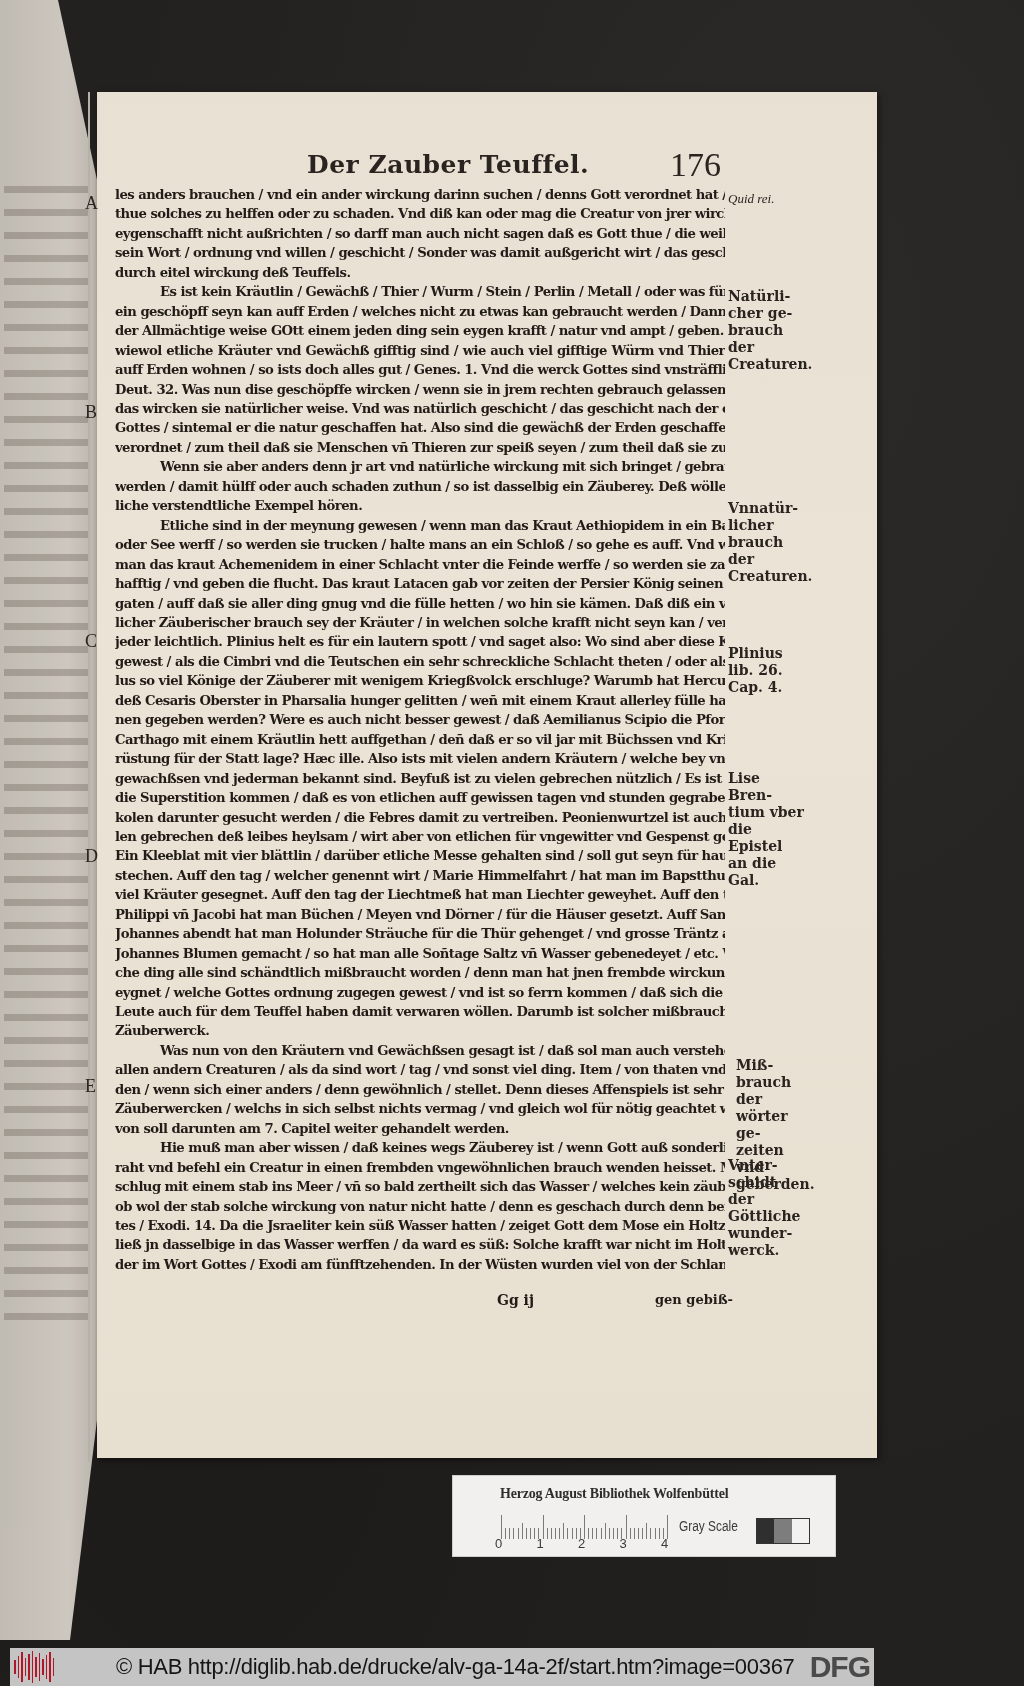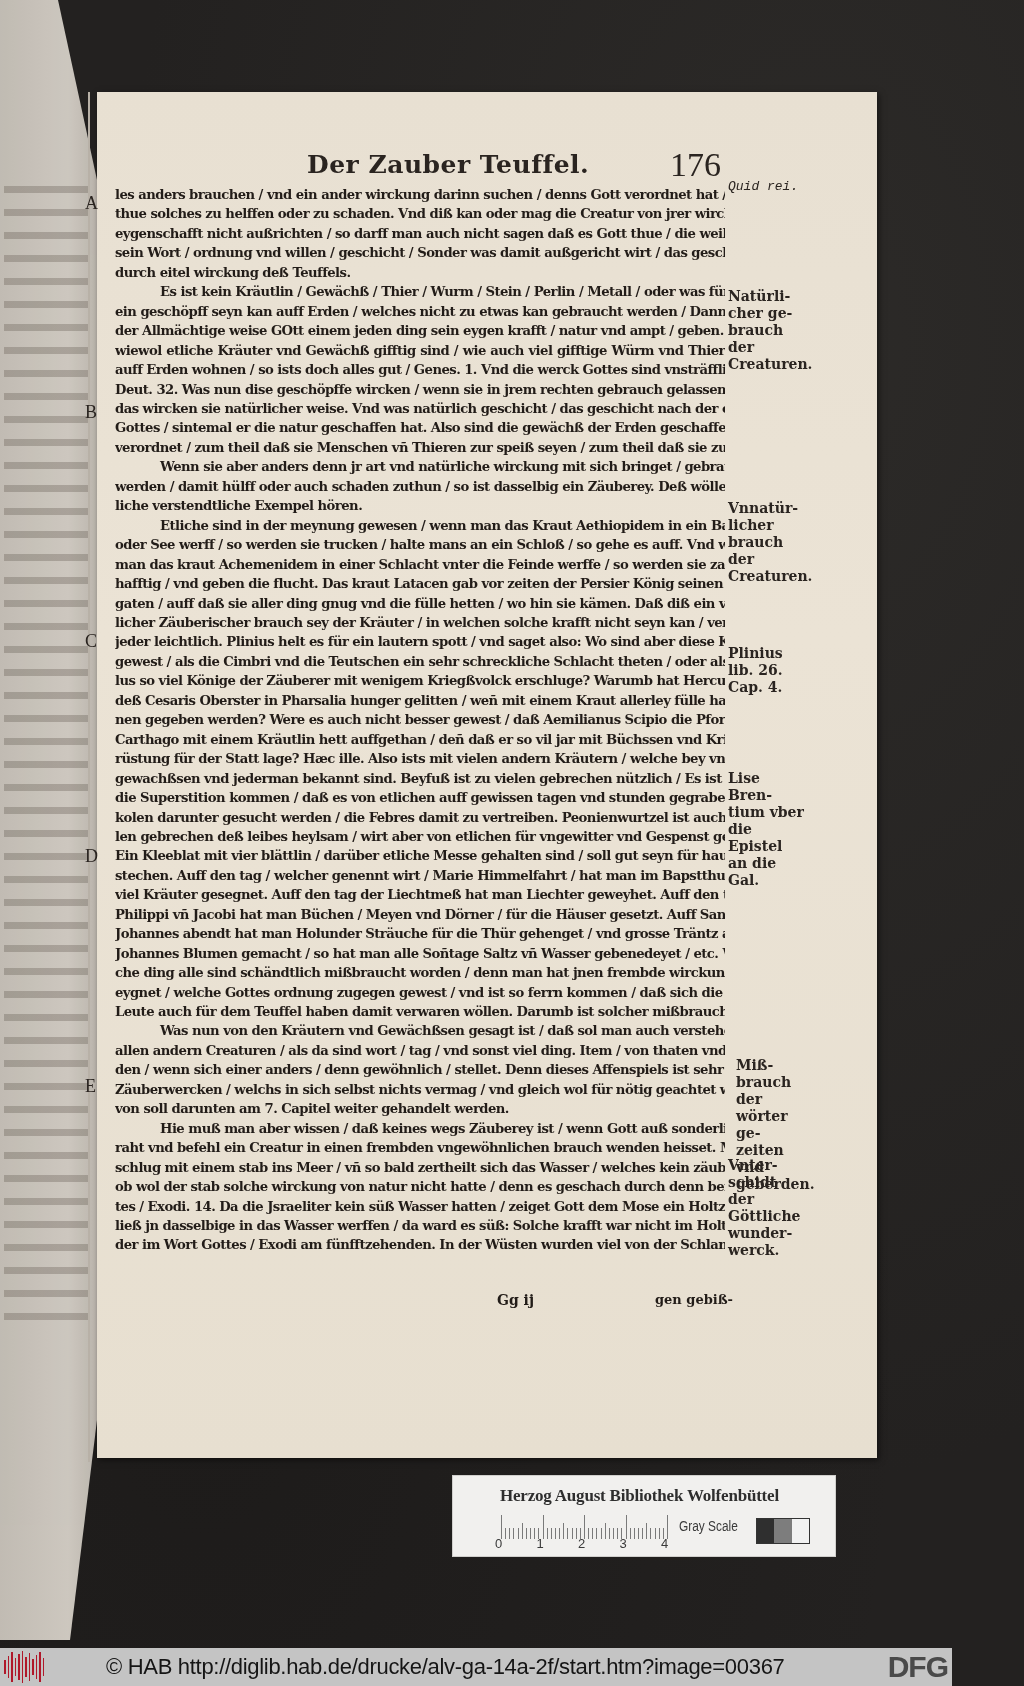--- a/index.html
+++ b/index.html
@@ -72,21 +72,21 @@
     position: absolute; left: 558px; top: 1200px;
     font-family: "DejaVu Serif", serif; font-size: 13px; font-weight: bold; color: #221c18;
   }
   
   .label-card {
     position: absolute; left: 452px; top: 1475px; width: 382px; height: 80px;
     background: #f1f0ee; border: 1px solid #d0cfcc;
   }
   .label-title {
     position: absolute; left: 47px; top: 10px;
-    font-family: "Liberation Serif", serif; font-weight: bold; font-size: 17px;
+    font-family: "Liberation Serif", serif; font-weight: bold; font-size: 14px;
     color: #2e2e2e; letter-spacing: -0.2px;
   }
   .ruler {
     position: absolute; left: 48px; top: 39px; width: 167px; height: 24px;
   }
   .ruler-tick { position: absolute; bottom: 0; width: 1px; background: #7a7a7a; }
   .ruler-labels { position: absolute; left: 42px; top: 60px; width: 200px; height: 16px; }
   .ruler-label {
     position: absolute; font-family: "Liberation Sans", sans-serif; font-size: 13px; color: #3a3a3a;
   }
@@ -95,21 +95,21 @@
     font-family: "Liberation Sans", sans-serif; font-size: 14px; color: #3a3a3a;
     transform: scaleX(0.85); transform-origin: left;
   }
   .gray-scale {
     position: absolute; left: 303px; top: 42px; width: 52px; height: 24px;
     border: 1px solid #333; display: flex;
   }
   .gray-swatch { flex: 1; }
   
   .footer {
-    position: absolute; left: 0; top: 1648px; width: 952px; height: 38px;
+    position: absolute; left: 10px; top: 1648px; width: 864px; height: 38px;
     background: #c4c4c4;
   }
   .footer-logo {
     position: absolute; left: 4px; top: 3px; width: 40px; height: 32px;
     display: flex; align-items: center; gap: 2px;
   }
   .footer-logo span { display: block; width: 2px; background: #b0182a; }
   .footer-text {
     position: absolute; left: 106px; top: 6px;
     font-family: "Liberation Sans", sans-serif; font-size: 22px; color: #151515;
@@ -180,36 +180,37 @@
       <span class="line">len gebrechen deß leibes heylsam / wirt aber von etlichen für vngewitter vnd Gespenst gebraucht.</span>
       <span class="line">Ein Kleeblat mit vier blättlin / darüber etliche Messe gehalten sind / soll gut seyn für hauwen vnd</span>
       <span class="line">stechen. Auff den tag / welcher genennt wirt / Marie Himmelfahrt / hat man im Bapstthumb</span>
       <span class="line">viel Kräuter gesegnet. Auff den tag der Liechtmeß hat man Liechter geweyhet. Auff den tag vor</span>
       <span class="line">Philippi vñ Jacobi hat man Büchen / Meyen vnd Dörner / für die Häuser gesetzt. Auff Sanct</span>
       <span class="line">Johannes abendt hat man Holunder Sträuche für die Thür gehenget / vnd grosse Träntz auß</span>
       <span class="line">Johannes Blumen gemacht / so hat man alle Soñtage Saltz vñ Wasser gebenedeyet / etc. Wel-</span>
       <span class="line">che ding alle sind schändtlich mißbraucht worden / denn man hat jnen frembde wirckung zuge-</span>
       <span class="line">eygnet / welche Gottes ordnung zugegen gewest / vnd ist so ferrn kommen / daß sich die thörichten</span>
       <span class="line">Leute auch für dem Teuffel haben damit verwaren wöllen. Darumb ist solcher mißbrauch eitel</span>
+      <span class="line last">Zäuberwerck.</span>
       <span class="line indent">Was nun von den Kräutern vnd Gewächßsen gesagt ist / daß sol man auch verstehen von</span>
       <span class="line">allen andern Creaturen / als da sind wort / tag / vnd sonst viel ding. Item / von thaten vnd geber-</span>
       <span class="line">den / wenn sich einer anders / denn gewöhnlich / stellet. Denn dieses Affenspiels ist sehr viel in den</span>
       <span class="line">Zäuberwercken / welchs in sich selbst nichts vermag / vnd gleich wol für nötig geachtet wirt. Hie-</span>
       <span class="line last">von soll darunten am 7. Capitel weiter gehandelt werden.</span>
       <span class="line indent">Hie muß man aber wissen / daß keines wegs Zäuberey ist / wenn Gott auß sonderlichem</span>
       <span class="line">raht vnd befehl ein Creatur in einen frembden vngewöhnlichen brauch wenden heisset. Moses</span>
       <span class="line">schlug mit einem stab ins Meer / vñ so bald zertheilt sich das Wasser / welches kein zäuberey war /</span>
       <span class="line">ob wol der stab solche wirckung von natur nicht hatte / denn es geschach durch denn befehl Got-</span>
       <span class="line">tes / Exodi. 14. Da die Jsraeliter kein süß Wasser hatten / zeiget Gott dem Mose ein Holtz / vnd</span>
       <span class="line">ließ jn dasselbige in das Wasser werffen / da ward es süß: Solche krafft war nicht im Holtz / son-</span>
       <span class="line">der im Wort Gottes / Exodi am fünfftzehenden. In der Wüsten wurden viel von der Schlan-</span>
     </div>
 
   <div id="margin-notes">
-      <div class="margin-note italic" style="top: 86px; white-space: pre-line; font-family: Liberation Mono, monospace;">Quid rei.</div>
+      <div class="margin-note italic" style="top: 98px; white-space: pre-line;">Quid rei.</div>
       <div class="margin-note" style="top: 196px; white-space: pre-line;">Natürli-
 cher ge-
 brauch der
 Creaturen.</div>
       <div class="margin-note" style="top: 380px; white-space: pre-line; margin-top: 28px;">Vnnatür-
 licher
 brauch der
 Creaturen.</div>
       <div class="margin-note" style="top: 553px; white-space: pre-line;">Plinius
 lib. 26.

